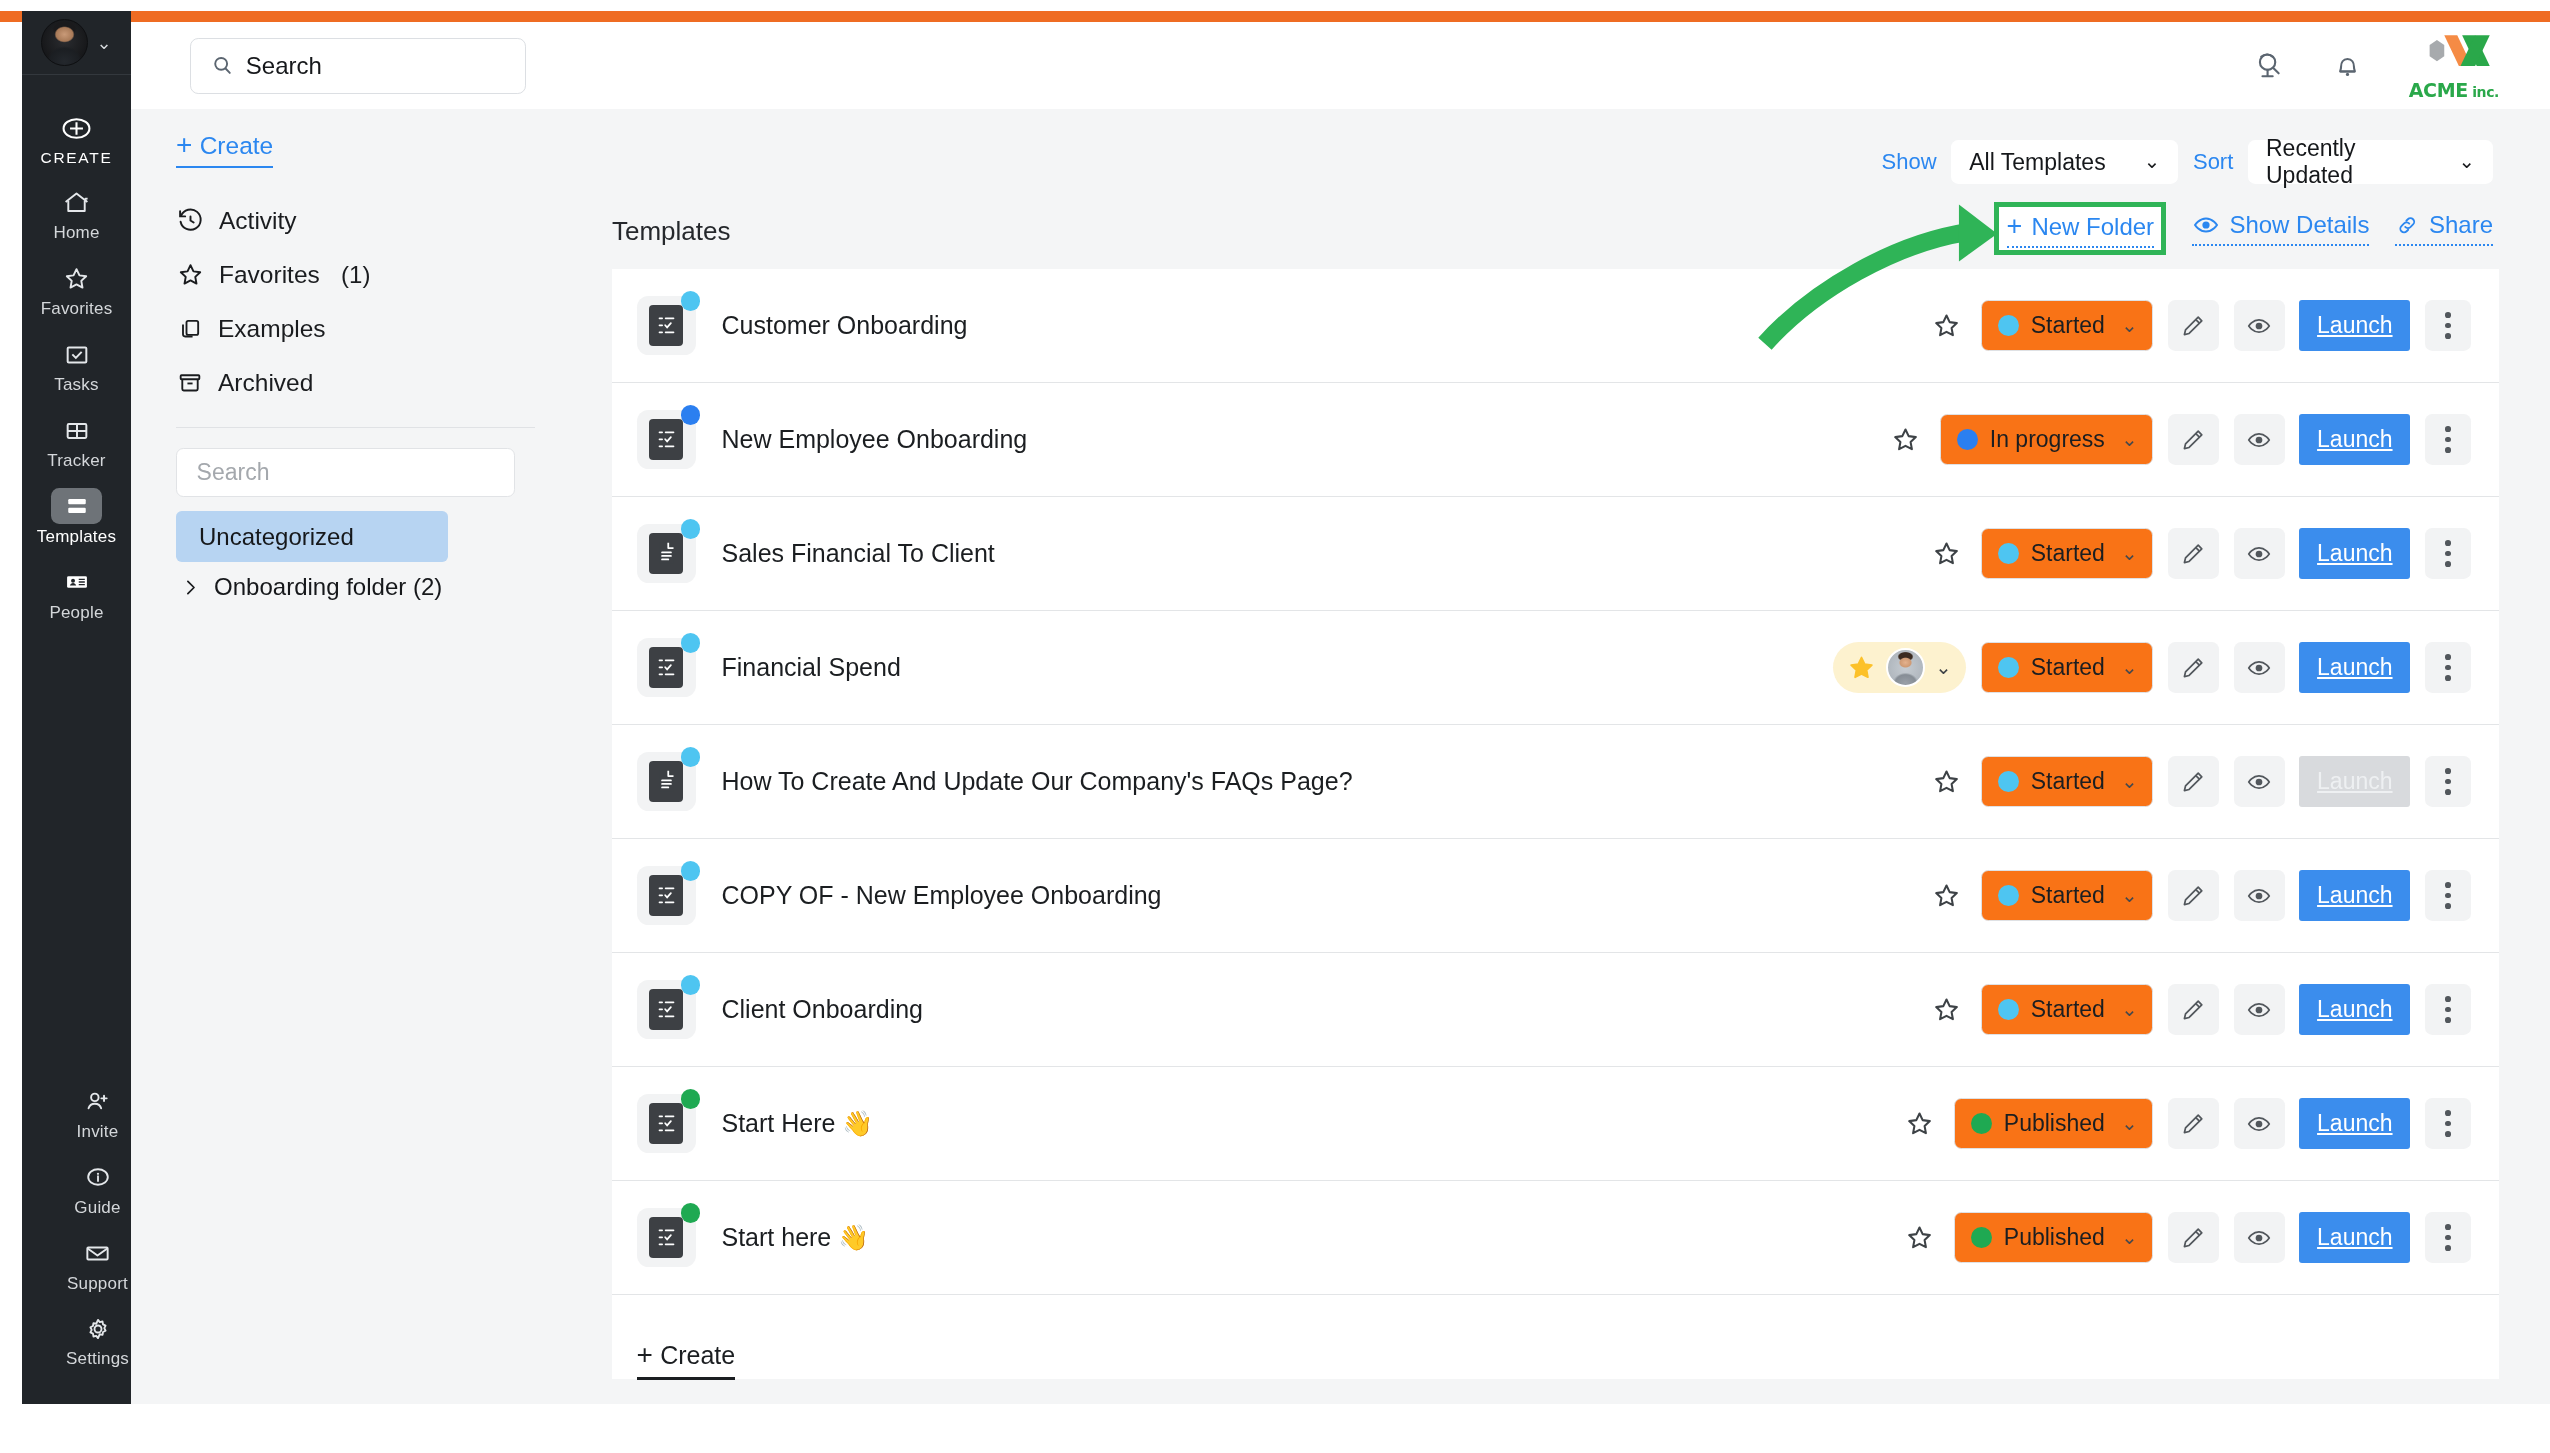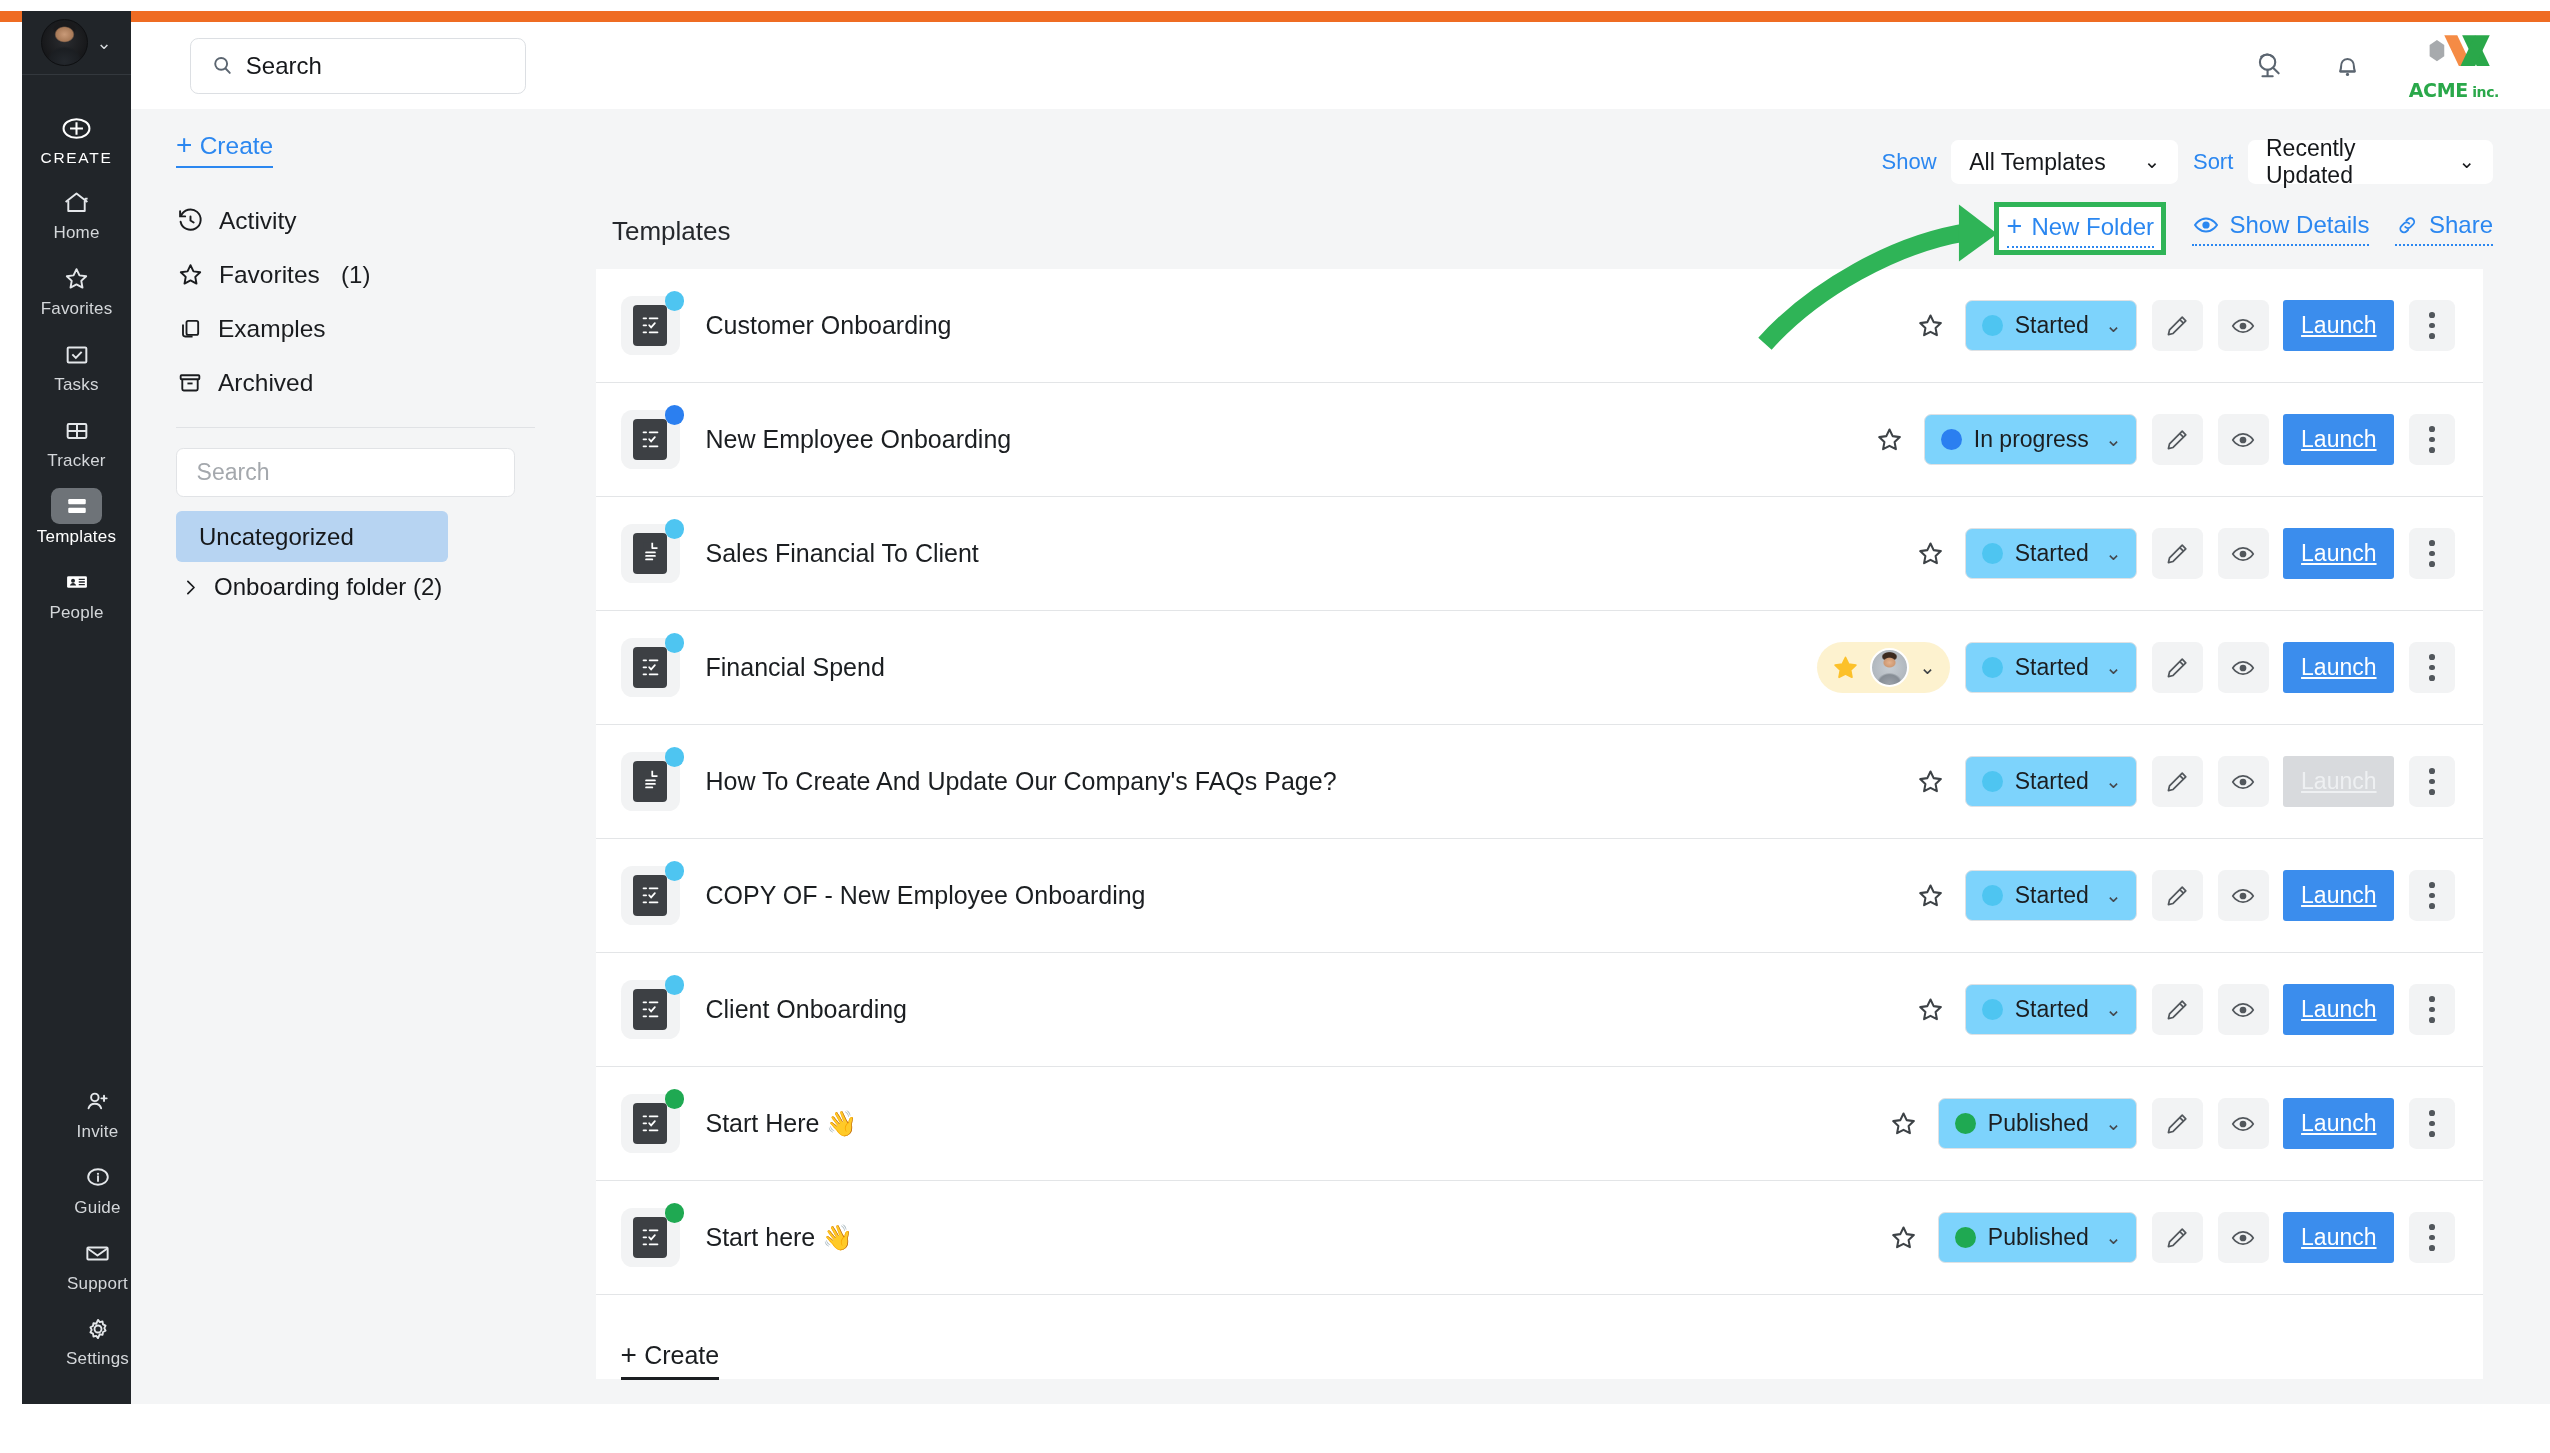--- a/index.html
+++ b/index.html
@@ -192,21 +192,21 @@
   }
 
   
   .page-title {
     position: absolute; left: 612px; top: 216px;
     font-size: 26px; color: #25282c; z-index: 3;
   }
 
   
   .card {
-    position: absolute; left: 596px; top: 269px;
+    position: absolute; left: 612px; top: 269px;
     width: 1887px; height: 1110px;
     background: #ffffff; z-index: 2;
   }
   .row {
     height: 114px; display: flex; align-items: center;
     border-bottom: 0.8px solid #e3e5e7;
     padding: 0 28px 0 24.5px;
   }
   .row:last-of-type { border-bottom: none; }
   .tile-wrap { position: relative; width: 59px; height: 59px; flex-shrink: 0; }
@@ -239,21 +239,21 @@
     width: 39px; height: 39px; border-radius: 50%;
     border: 2.4px solid #ffffff;
     background:
       radial-gradient(ellipse 9px 7.3px at 50% 36%, #e4b28e 0%, #cf9a74 60%, rgba(207,154,116,0) 74%),
       radial-gradient(ellipse 10.6px 6.5px at 50% 19%, #3b2a20 0%, #3b2a20 62%, rgba(59,42,32,0) 76%),
       radial-gradient(ellipse 14.7px 12.2px at 50% 95%, #9aa0a8 0%, #868d95 70%, rgba(134,141,149,0) 86%),
       radial-gradient(circle at 50% 50%, #c6ccd2 0%, #aeb5bc 80%);
   }
   .status-pill {
     height: 51px; border: 0.8px solid #dfe1e4; border-radius: 7.3px;
-    background: #7dd3fc;
+    background: #f97316;
     display: flex; align-items: center; gap: 11.4px;
     padding: 0 14.7px 0 16.3px; cursor: pointer;
   }
   .status-dot { width: 21px; height: 21px; border-radius: 50%; flex-shrink: 0; }
   .status-text { font-size: 23px; color: #1b1e21; white-space: nowrap; }
   .status-pill .chev { margin-left: 4.9px; color: #44484d; }
   .icon-btn {
     width: 51px; height: 51px; border-radius: 7.3px; background: #f2f3f4;
     display: flex; align-items: center; justify-content: center; cursor: pointer;
   }

